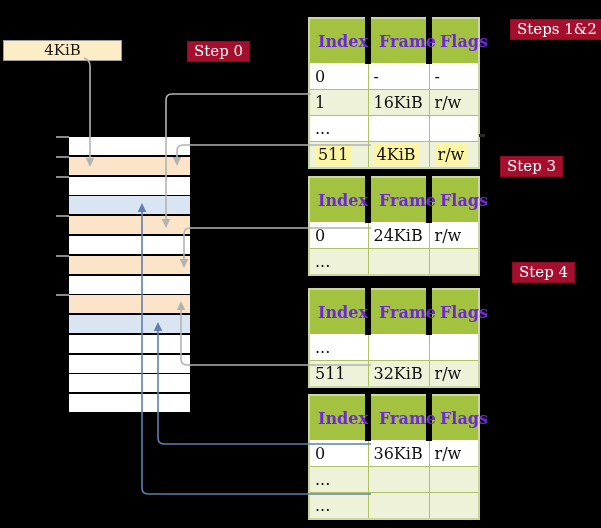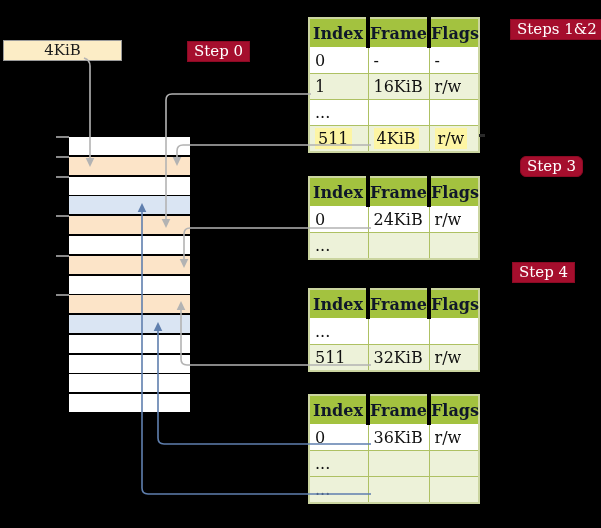--- a/index.html
+++ b/index.html
@@ -14,41 +14,41 @@
     color:#1a1a1a;font-size:15px;line-height:19px;text-align:center;
   }
   
   .step-label{
     position:absolute;background:var(--label-bg,#a50e2d);color:#fff;
     font-size:15px;line-height:17px;padding:1px 6px;white-space:nowrap;
     border:1px solid #8c0a24;
   }
   #label-step0 {left:187px;top:41px;text-align:center;}
   #label-steps12{left:510px;top:19px;}
-  #label-step3 {left:520px;top:156px;border-radius:6px;}
+  #label-step3 {left:500px;top:156px;}
   #label-step4 {left:512px;top:262px;}
   
   .mem-row{position:absolute;left:69px;width:121px;height:18px;}
   .mem-row.white{background:#ffffff;}
   .mem-row.peach{background:var(--peach,#fce4c8);}
   .mem-row.blue {background:var(--blue-row,#dae5f3);}
   .mem-tick{position:absolute;left:56px;width:13px;height:2px;background:#8a8a8a;}
   
   table.ptable{
     position:absolute;left:308px;width:170px;
     border-collapse:collapse;background:#fff;
     border:2px solid #cbd5a0;
     font-size:16px;color:#111;table-layout:fixed;
   }
   table.ptable th{
-    background:var(--header-green,#a3c23f);color:#0f172a;font-weight:bold;
-    height:28px;font-size:16px;text-align:center;padding:0;
+    background:var(--header-green,#a3c23f);color:#6d28d9;font-weight:bold;
+    height:28px;font-size:16px;text-align:center;padding:8px;
     border-bottom:1px solid #fff;
   }
-  table.ptable th + th{border-left:4px solid #000000;}
+  table.ptable th + th{border-left:6px solid #000000;}
   table.ptable td{
     height:25px;border:1px solid #aec163;padding:0 0 0 5px;
     text-align:left;overflow:hidden;white-space:nowrap;
   }
   table.ptable tr.green td{background:var(--row-green,#edf2d9);}
   table.ptable tr.white td{background:#ffffff;}
   .hl{background:var(--highlight,#fdf5a4);padding:1px 3px;}
   
   #overlay{position:absolute;left:0;top:0;z-index:10;pointer-events:none;}
   .conn-gray{stroke:#b3b3b3;fill:none;stroke-width:1.6;}

